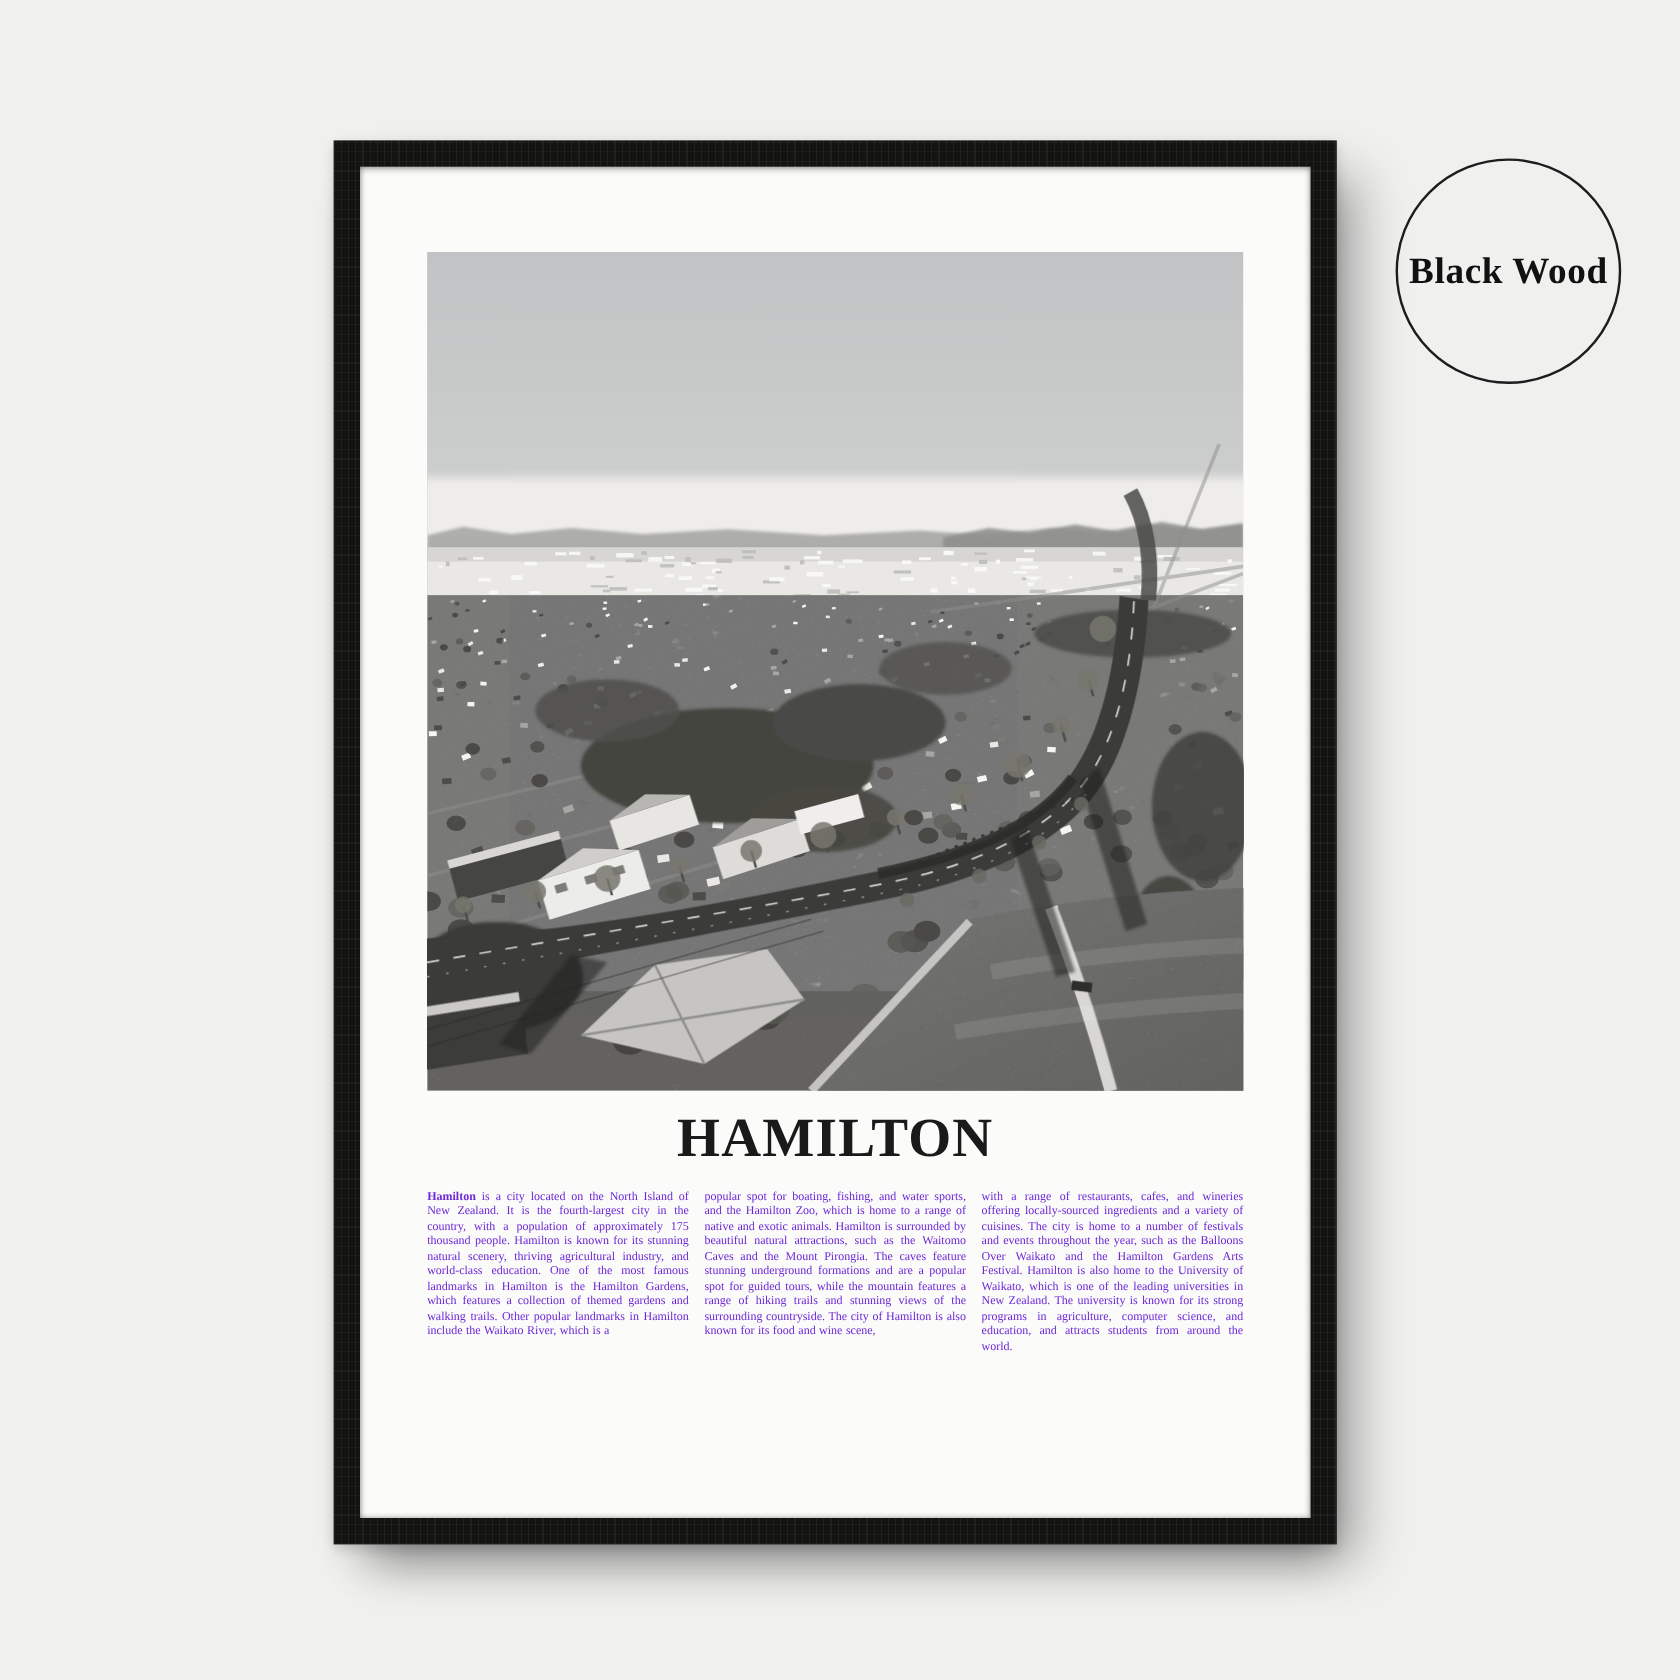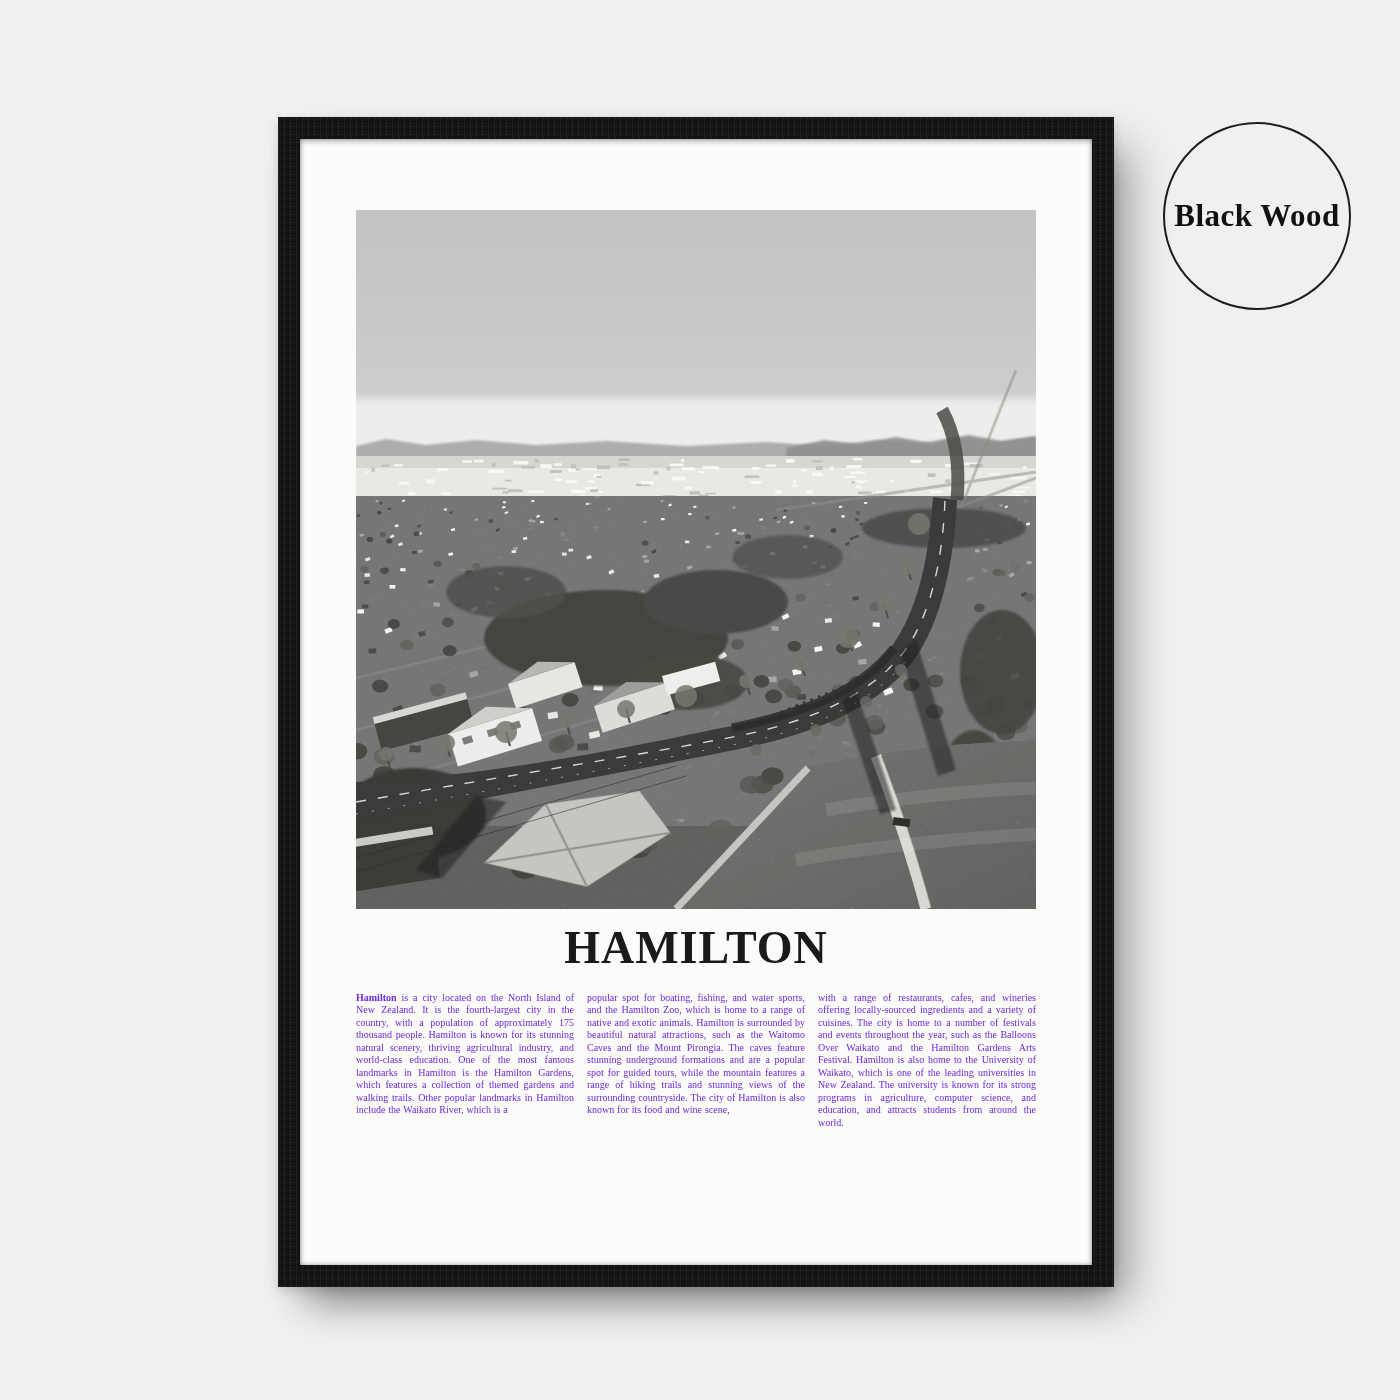--- a/index.html
+++ b/index.html
@@ -1,21 +1,21 @@
 <!DOCTYPE html>
 <html><head>
 <meta charset="utf-8">
 <style>
   html,body{margin:0;padding:0;}
   body{width:1400px;height:1400px;background:#f0f0ef;overflow:hidden;
        font-family:"Liberation Serif",serif;}
   .scene{position:relative;width:1400px;height:1400px;}
 
   
-  .badge{position:absolute;left:1163px;top:122px;width:188px;height:188px;
+  .badge{position:absolute;left:1163px;top:132px;width:188px;height:188px;
          border:2px solid #1d1d1d;border-radius:50%;box-sizing:border-box;
          display:flex;align-items:center;justify-content:center;}
   .badge-label{font-family:"Liberation Serif",serif;font-weight:bold;
                font-size:31px;color:#111;letter-spacing:.5px;}
 
   
   .frame{position:absolute;left:278px;top:117px;width:836px;height:1170px;
          background:#131312;
          box-shadow:26px 22px 40px -8px rgba(0,0,0,.30),
                     6px 30px 34px -16px rgba(0,0,0,.22),

